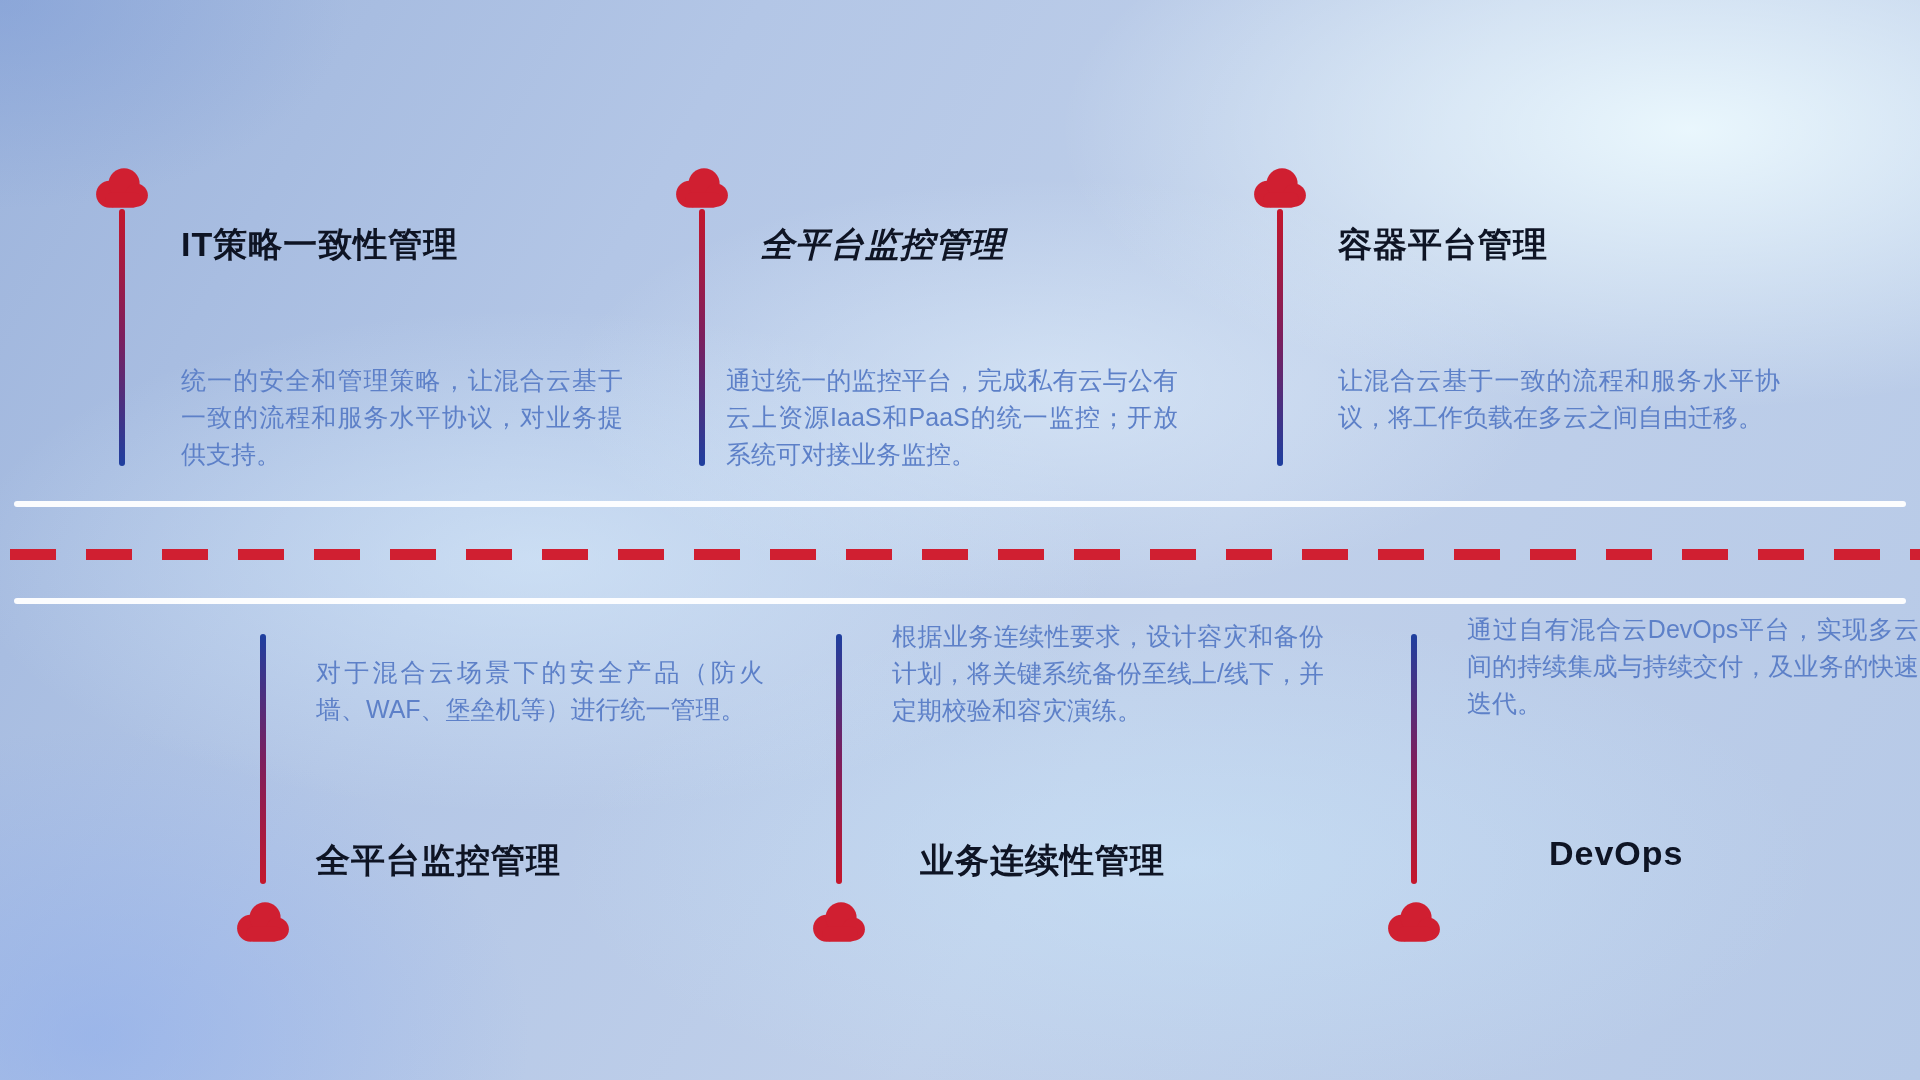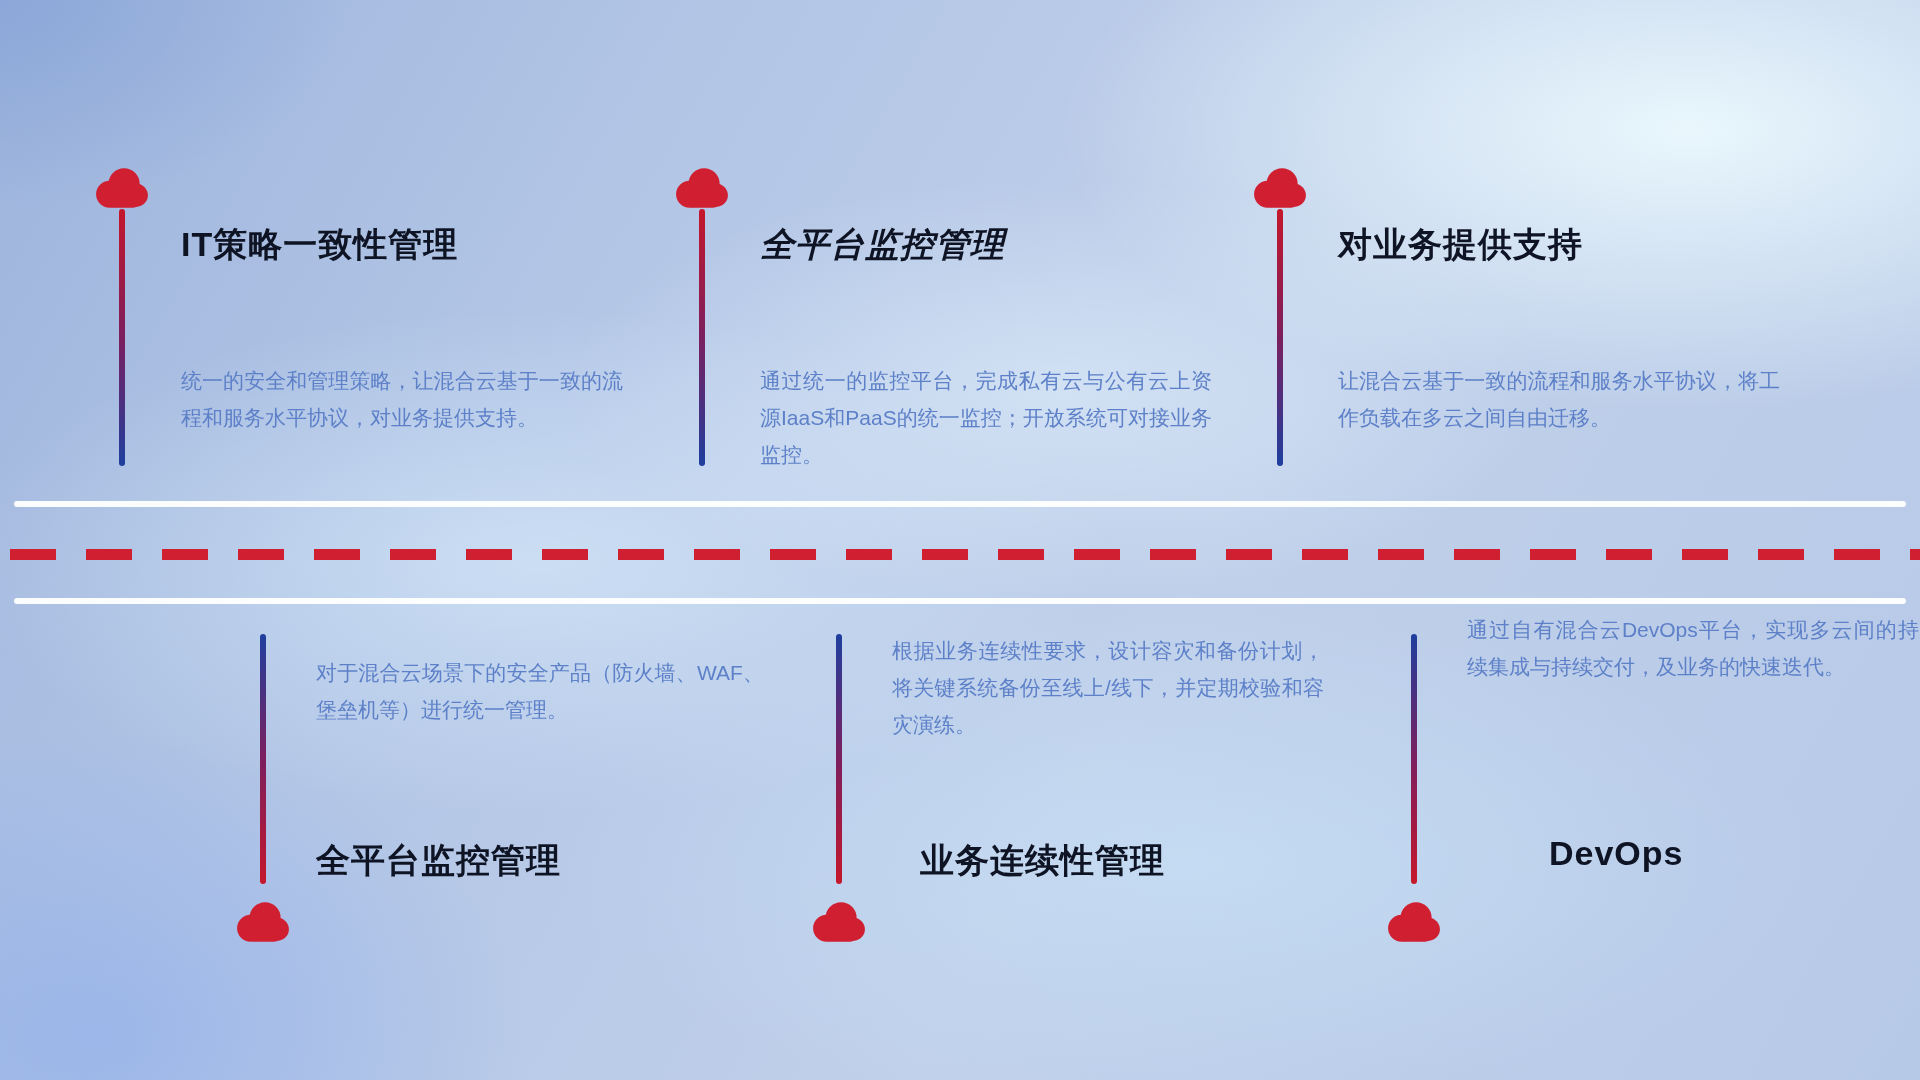--- a/index.html
+++ b/index.html
@@ -25,54 +25,54 @@
   .stem-down { background:linear-gradient(180deg, #c5172b 0%, #7c1f5e 50%, var(--stem-blue,#1e3f9f) 100%); }
   .stem-up   { background:linear-gradient(0deg,   #c5172b 0%, #7c1f5e 50%, var(--stem-blue,#1e3f9f) 100%); }
 
   .title {
     position:absolute; font-size:34px; font-weight:600; letter-spacing:1px;
     color:var(--title-text,#0e1424); white-space:nowrap;
   }
   .title-latin { font-weight:700; }
 
   .desc {
-    position:absolute; font-size:21px; line-height:37px;
+    position:absolute; font-size:25px; line-height:37px;
     color:var(--description-text,#5d80c8); text-align:justify;
   }
 
   .rail-white {
     position:absolute; left:14px; right:14px; height:6px;
     background:rgba(255,255,255,0.95); border-radius:3px;
   }
   .rail-dashed {
     position:absolute; left:10px; right:0; height:11px;
     background:repeating-linear-gradient(90deg, var(--accent-red,#d01f31) 0 46px, transparent 46px 76px);
   }
 
   
   .f1 .cloud { left:93px;  top:167px; }  .f1 .stem { left:119px;  top:209px; height:257px; }
   .f1 .title { left:181px; top:222px; }  .f1 .desc { left:181px;  top:362px; width:442px; }
 
   .f2 .cloud { left:673px; top:167px; }  .f2 .stem { left:699px;  top:209px; height:257px; }
-  .f2 .title { left:760px; top:222px;font-style:italic; }  .f2 .desc { left:760px;  top:362px; width:452px; }
+  .f2 .title { left:760px; top:222px;font-style:italic; }  .f2 .desc { left:726px;  top:362px; width:452px; }
 
   .f3 .cloud { left:1251px; top:167px; } .f3 .stem { left:1277px; top:209px; height:257px; }
   .f3 .title { left:1338px; top:222px; } .f3 .desc { left:1338px; top:362px; width:442px; }
 
   
   #rail-top    { top:501px; }
   #rail-dashed { top:549px; }
   #rail-bottom { top:598px; }
 
   
   .f4 .stem { left:260px;  top:634px; height:250px; } .f4 .cloud { left:234px;  top:901px; }
   .f4 .desc { left:316px;  top:654px; width:448px; }  .f4 .title { left:316px;  top:838px; }
 
   .f5 .stem { left:836px;  top:634px; height:250px; } .f5 .cloud { left:810px;  top:901px; }
-  .f5 .desc { left:892px;  top:632px; width:432px; }  .f5 .title { left:920px;  top:838px; }
+  .f5 .desc { left:892px;  top:618px; width:432px; }  .f5 .title { left:920px;  top:838px; }
 
   .f6 .stem { left:1411px; top:634px; height:250px; } .f6 .cloud { left:1385px; top:901px; }
   .f6 .desc { left:1467px; top:611px; width:452px; }  .f6 .title { left:1549px; top:834px; }
 </style>
 </head>
 <body>
 
 <div class="stage">
 
   <div class="feature f1">
@@ -112,21 +112,21 @@
       <svg viewBox="0 0 56 40">
           <g fill="currentColor">
         <circle cx="16" cy="26" r="13"></circle>
             <circle cx="30" cy="16" r="15"></circle>
         <circle cx="42" cy="27" r="11"></circle>
             <rect x="12" y="24" width="34" height="15" rx="7"></rect>
       </g>
         </svg>
     </div>
     <div class="stem stem-down"></div>
-    <div class="title">对业务提供支持</div>
+    <div class="title">容器平台管理</div>
     <div class="desc">让混合云基于一致的流程和服务水平协议，将工作负载在多云之间自由迁移。</div>
   </div>
 
   <div id="rail-top" class="rail-white"></div>
   <div id="rail-dashed" class="rail-dashed"></div>
   <div id="rail-bottom" class="rail-white"></div>
 
   <div class="feature f4">
     <div class="stem stem-up"></div>
     <div class="desc">对于混合云场景下的安全产品（防火墙、WAF、堡垒机等）进行统一管理。</div>

